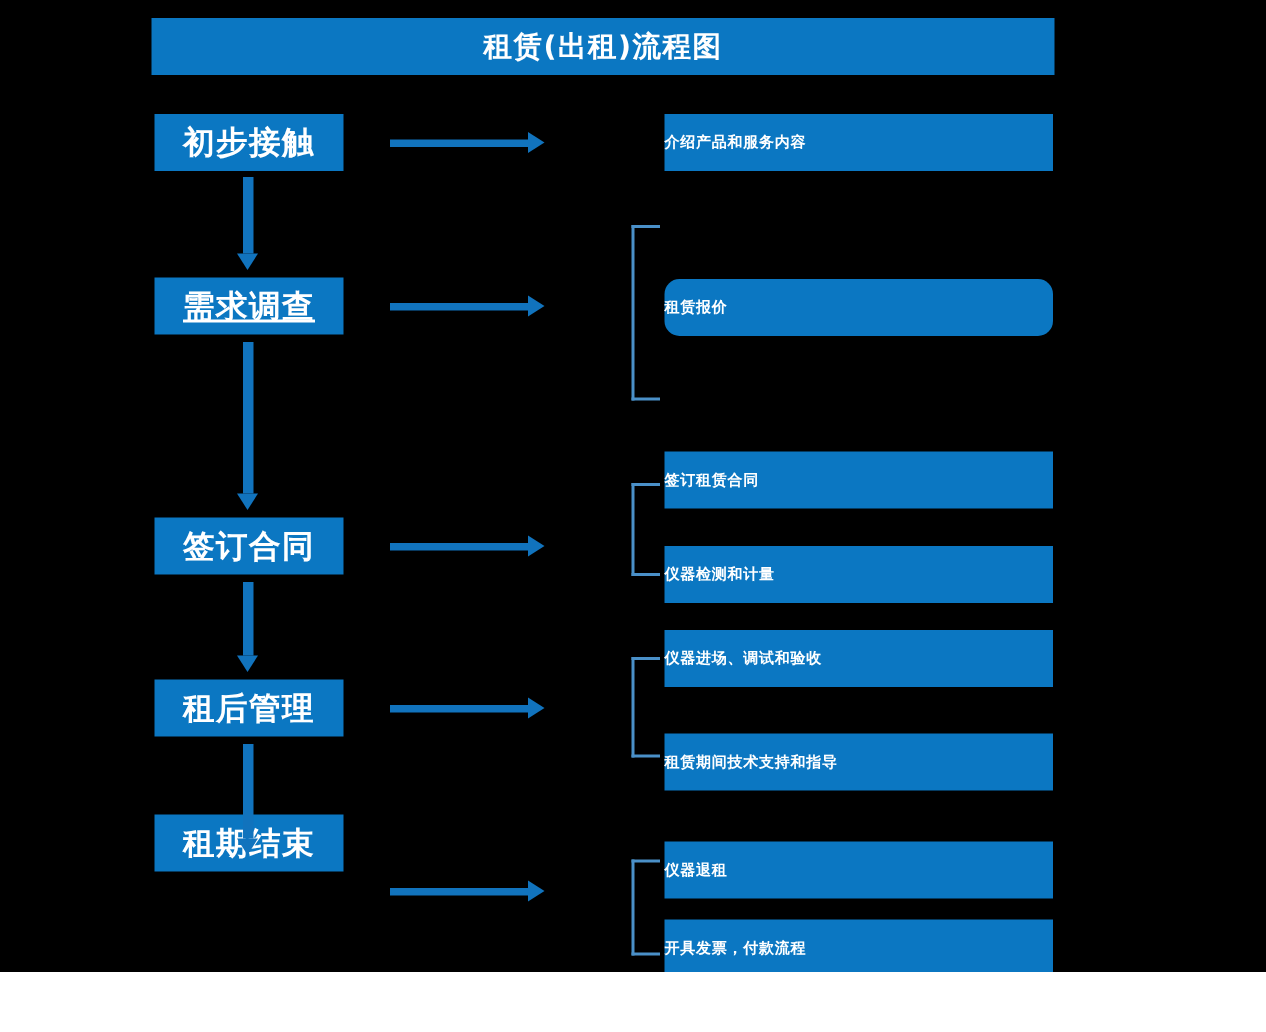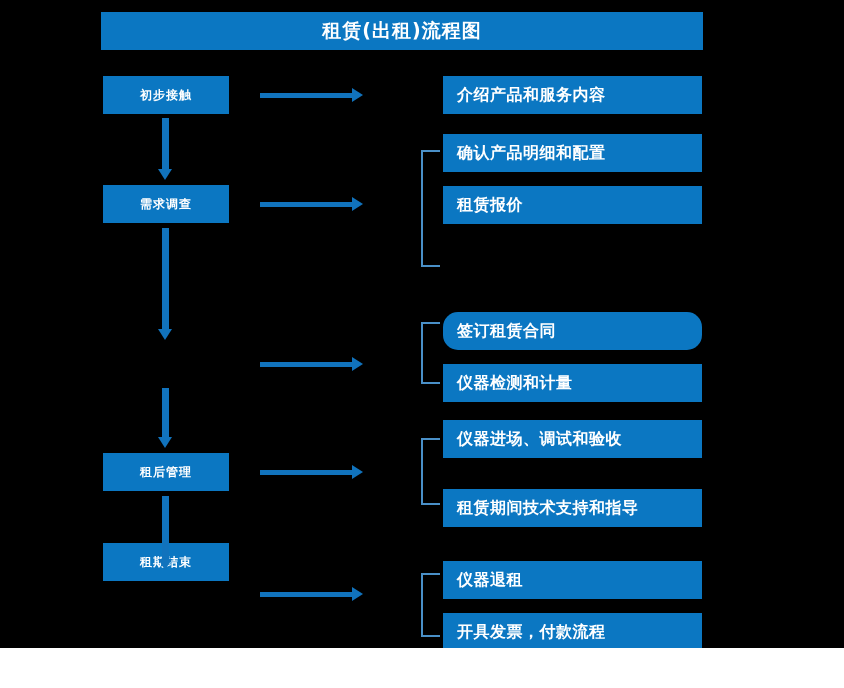--- a/index.html
+++ b/index.html
@@ -43,30 +43,29 @@
     font-weight: bold;
     display: flex;
     align-items: center;
     box-sizing: border-box;
   }
   .stage-box {
     left: 103px;
     width: 126px;
     height: 38px;
     justify-content: center;
-    font-size: 12px;
+    font-size: 21px;
     letter-spacing: 1px;
   }
   .detail-box {
     left: 443px;
     width: 259px;
     height: 38px;
     justify-content: flex-start;
-    padding-left: 14px;
-    font-size: 16px;
+    font-size: 10px;
     letter-spacing: 0.5px;
   }
 
   
   .v-arrow {
     position: absolute;
     left: 161px;
     width: 9px;
   }
   .v-arrow .stem {
@@ -127,22 +126,23 @@
 </style>
 </head>
 <body>
 
 <div id="canvas">
 
   <div class="title-bar">租赁(出租)流程图</div>
 
   <div class="box stage-box" style="top:76px;">初步接触</div>
 
-  <div class="box stage-box" style="top:185px;">需求调查</div>
-
+  <div class="box stage-box" style="top:185px;text-decoration:underline;">需求调查</div>
+
+  <div class="box stage-box" style="top:345px;">签订合同</div>
 
   <div class="box stage-box" style="top:453px;">租后管理</div>
 
   <div class="box stage-box" style="top:543px;">租期结束</div>
 
   <div class="v-arrow" style="top:118px; height:62px;">
     <div class="stem"></div>
     <div class="head"></div>
   </div>
 
@@ -189,26 +189,25 @@
   <div class="bracket" style="top:150px; height:117px;"></div>
 
   <div class="bracket" style="top:322px; height:62px;"></div>
 
   <div class="bracket" style="top:438px; height:67px;"></div>
 
   <div class="bracket" style="top:573px; height:64px;"></div>
 
   <div class="box detail-box" style="top:76px;">介绍产品和服务内容</div>
 
-  <div class="box detail-box" style="top:134px;">确认产品明细和配置</div>
-
-  <div class="box detail-box" style="top:186px;">租赁报价</div>
-
-
-  <div class="box detail-box" style="top:312px;border-radius:15px;">签订租赁合同</div>
+
+  <div class="box detail-box" style="top:186px;border-radius:10px;">租赁报价</div>
+
+
+  <div class="box detail-box" style="top:301px;">签订租赁合同</div>
 
   <div class="box detail-box" style="top:364px;">仪器检测和计量</div>
 
   <div class="box detail-box" style="top:420px;">仪器进场、调试和验收</div>
 
   <div class="box detail-box" style="top:561px;">仪器退租</div>
 
   <div class="box detail-box" style="top:489px;">租赁期间技术支持和指导</div>
 
   <div class="box detail-box" style="top:613px;">开具发票，付款流程</div>

